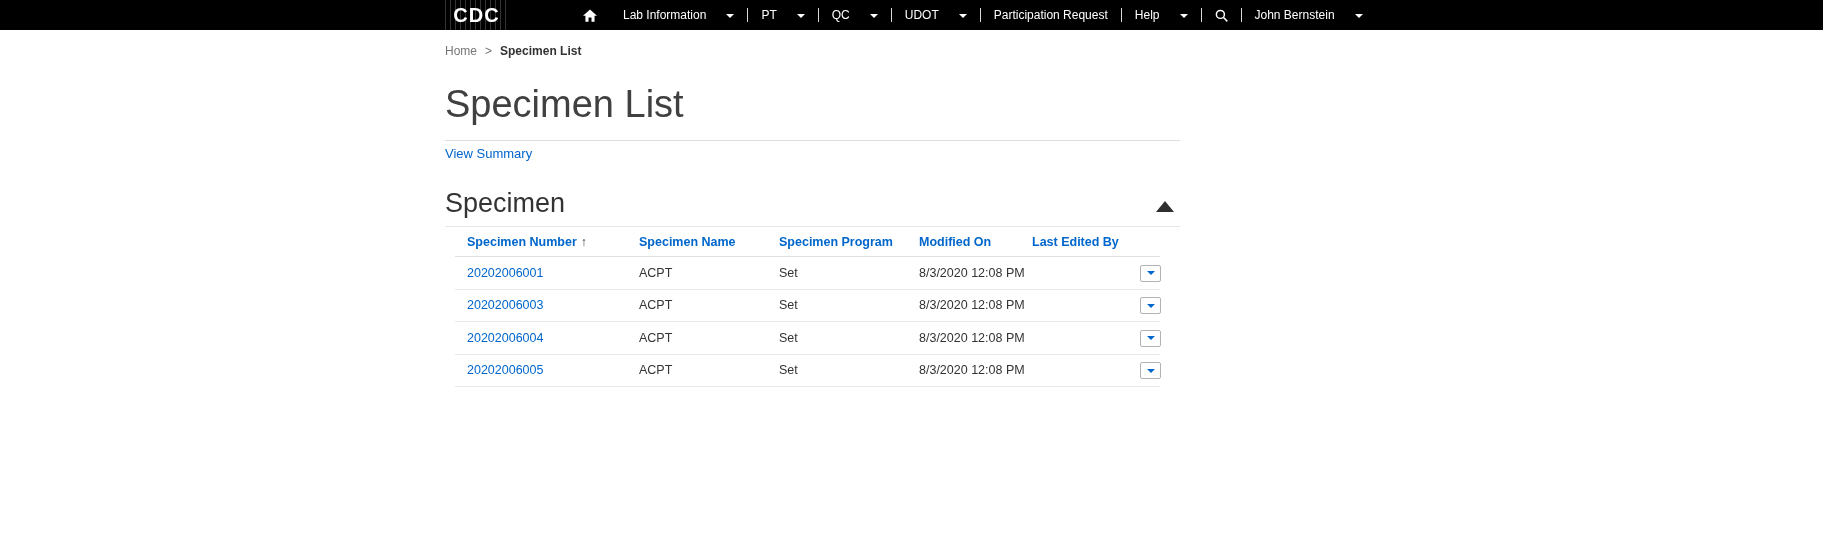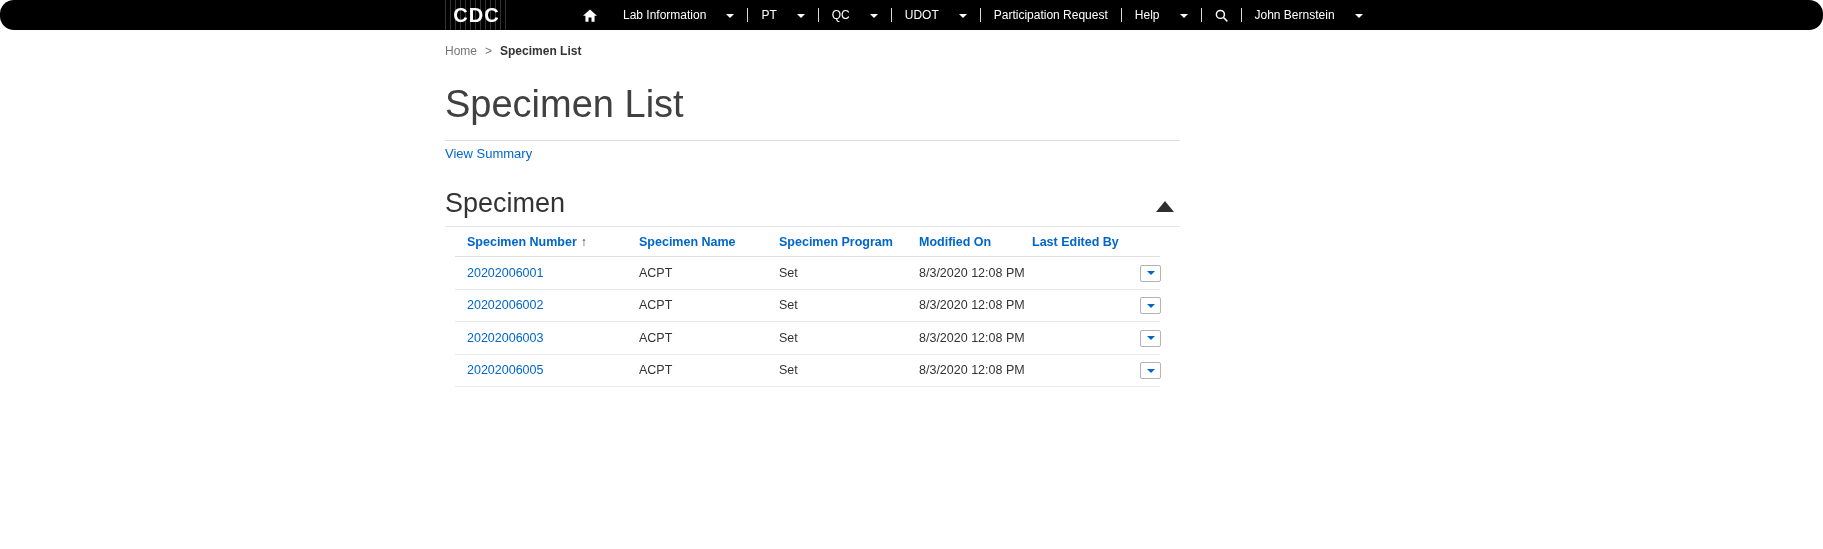--- a/index.html
+++ b/index.html
@@ -11,21 +11,20 @@
   }
 
   
   .topbar {
     height: 30px;
     width: 100%;
     background: var(--navbar-bg, #000);
     display: flex;
     align-items: stretch;
     color: #fff;
-    border-radius: 14px;
   }
   .logo {
     margin-left: 445px;
     width: 63px;
     height: 30px;
     background-color: #000;
     background-image: repeating-linear-gradient(90deg, rgba(255,255,255,0.20) 0 1px, transparent 1px 5px);
     display: flex;
     align-items: center;
     justify-content: center;
@@ -271,35 +270,35 @@
     <td>8/3/2020 12:08 PM</td>
     <td></td>
     <td class="cell-actions">
       <button class="row-menu-btn">
         <span class="caret-blue"></span>
       </button>
     </td>
   </tr>
         <tr>
     <td>
-      <a href="#">20202006002</a>
+      <a href="#">20202006003</a>
     </td>
     <td>ACPT</td>
     <td>Set</td>
     <td>8/3/2020 12:08 PM</td>
     <td></td>
     <td class="cell-actions">
       <button class="row-menu-btn">
         <span class="caret-blue"></span>
       </button>
     </td>
   </tr>
         <tr>
     <td>
-      <a href="#">20202006003</a>
+      <a href="#">20202006004</a>
     </td>
     <td>ACPT</td>
     <td>Set</td>
     <td>8/3/2020 12:08 PM</td>
     <td></td>
     <td class="cell-actions">
       <button class="row-menu-btn">
         <span class="caret-blue"></span>
       </button>
     </td>

